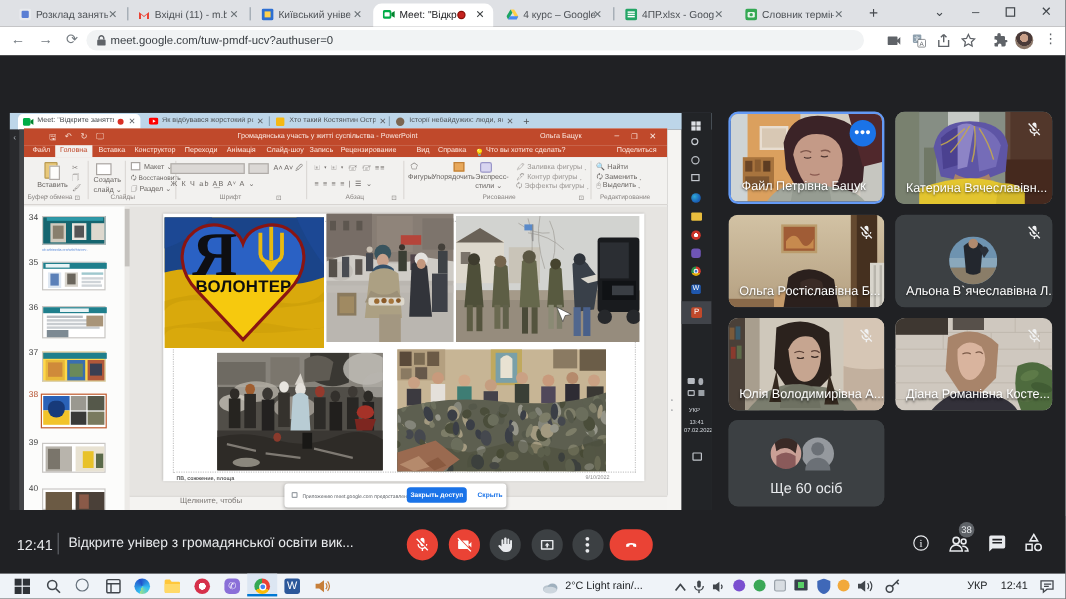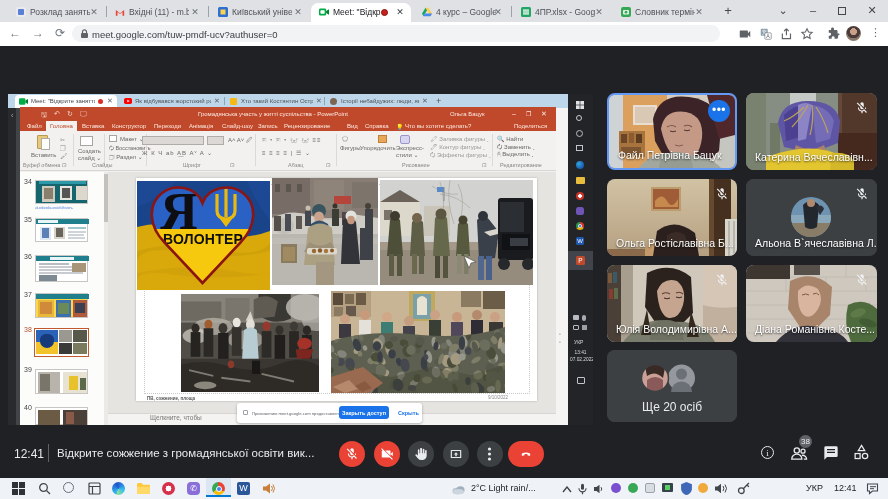--- a/index.html
+++ b/index.html
@@ -927,28 +927,28 @@
       <g clip-path="url(#t7a)">
         <rect x="34" y="14" width="28" height="28" fill="#caa096"></rect>
         <path d="M38 16 q10 -8 20 2 l-2 10 q-8 -8 -16 -2z" fill="#3a2a26"></path>
         <path d="M40 30 q8 -6 16 0 l0 12 h-16z" fill="#8a5a5a"></path>
       </g>
       <circle cx="74.5" cy="28" r="13.5" fill="#95999e"></circle>
       <circle cx="74.5" cy="24" r="5.5" fill="#6b7076"></circle>
       <path d="M64 42 a10.5 10.5 0 0 1 21 0z" fill="#6b7076"></path>
       <circle cx="48" cy="28" r="13.5" fill="none" stroke="#3c4043" stroke-width="1.5"></circle>
     </svg>
-    <div style="position:absolute;left:0;right:0;bottom:8px;text-align:center;font-size:12px;color:#e8eaed;">Ще 20 осіб</div>
+    <div style="position:absolute;left:0;right:0;bottom:8px;text-align:center;font-size:12px;color:#e8eaed;">Ще 60 осіб</div>
   </div>
 
 
   <div id="bbar">
     <div style="position:absolute;left:14px;top:17px;font-size:12px;color:#e8eaed;">12:41</div>
     <div style="position:absolute;left:48px;top:14px;width:1px;height:18px;background:#5f6368;"></div>
-    <div style="position:absolute;left:57px;top:17px;font-size:11.5px;color:#e8eaed;">Відкрите сожжение з громадянської освіти вик...</div>
+    <div style="position:absolute;left:57px;top:17px;font-size:11.5px;color:#e8eaed;">Відкрите універ з громадянської освіти вик...</div>
     <div class="cbtn red" style="left:339px;">
       <svg style="margin:6px" width="14" height="14" viewBox="0 0 24 24" fill="#fff">
           <path d="M15 10.6V5a3 3 0 0 0-6 0v.2l6 5.4zM4.4 2.6 3 4l6 6v1a3 3 0 0 0 4.8 2.4l1.5 1.3A5 5 0 0 1 6.7 11H5a7 7 0 0 0 6 6.9V21h2v-3.1c.9-.1 1.8-.5 2.6-1l3.4 3.5 1.4-1.4zM19 11h-1.7c0 .6-.1 1.2-.3 1.8l1.3 1.2c.4-.9.7-1.9.7-3z"></path>
         </svg>
     </div>
     <div class="cbtn red" style="left:374px;">
       <svg style="margin:6px" width="14" height="14" viewBox="0 0 24 24" fill="#fff">
           <path d="M18 10.5V7a1 1 0 0 0-1-1H8.8L18 15.2zM3.3 2 2 3.3 4.7 6H4a1 1 0 0 0-1 1v10a1 1 0 0 0 1 1h12c.2 0 .4 0 .5-.1L20.7 22l1.3-1.3zM22 8l-4 4 4 4z"></path>
         </svg>
     </div>

